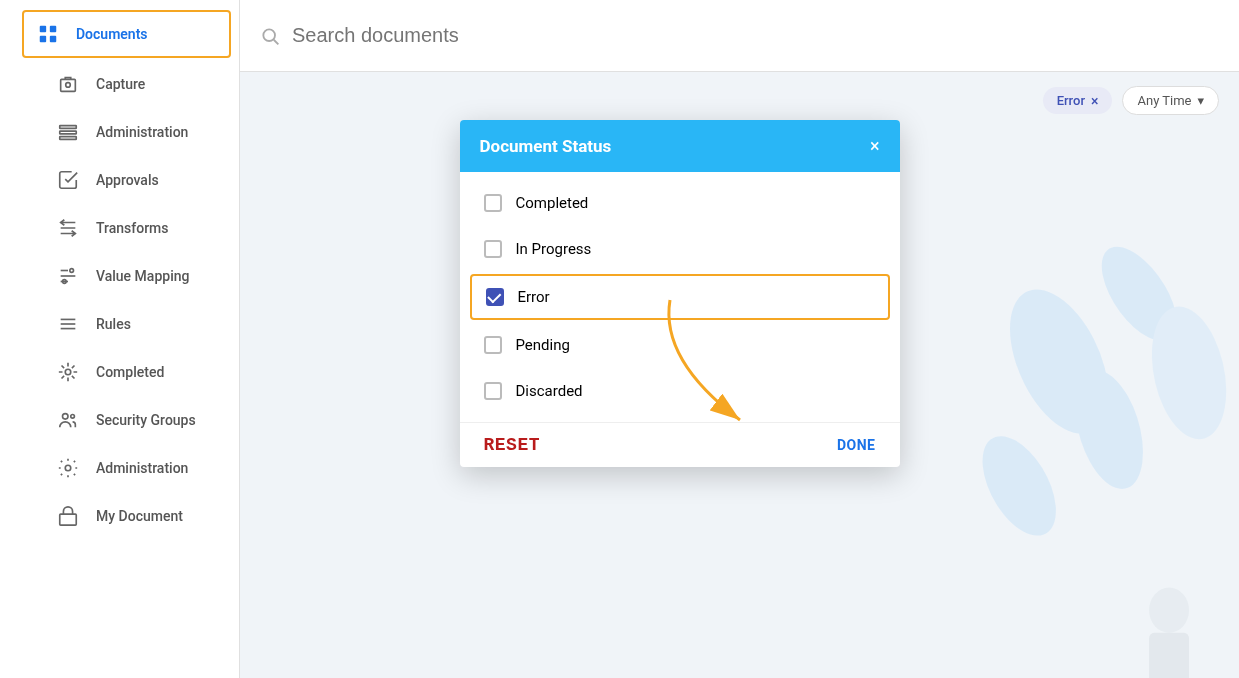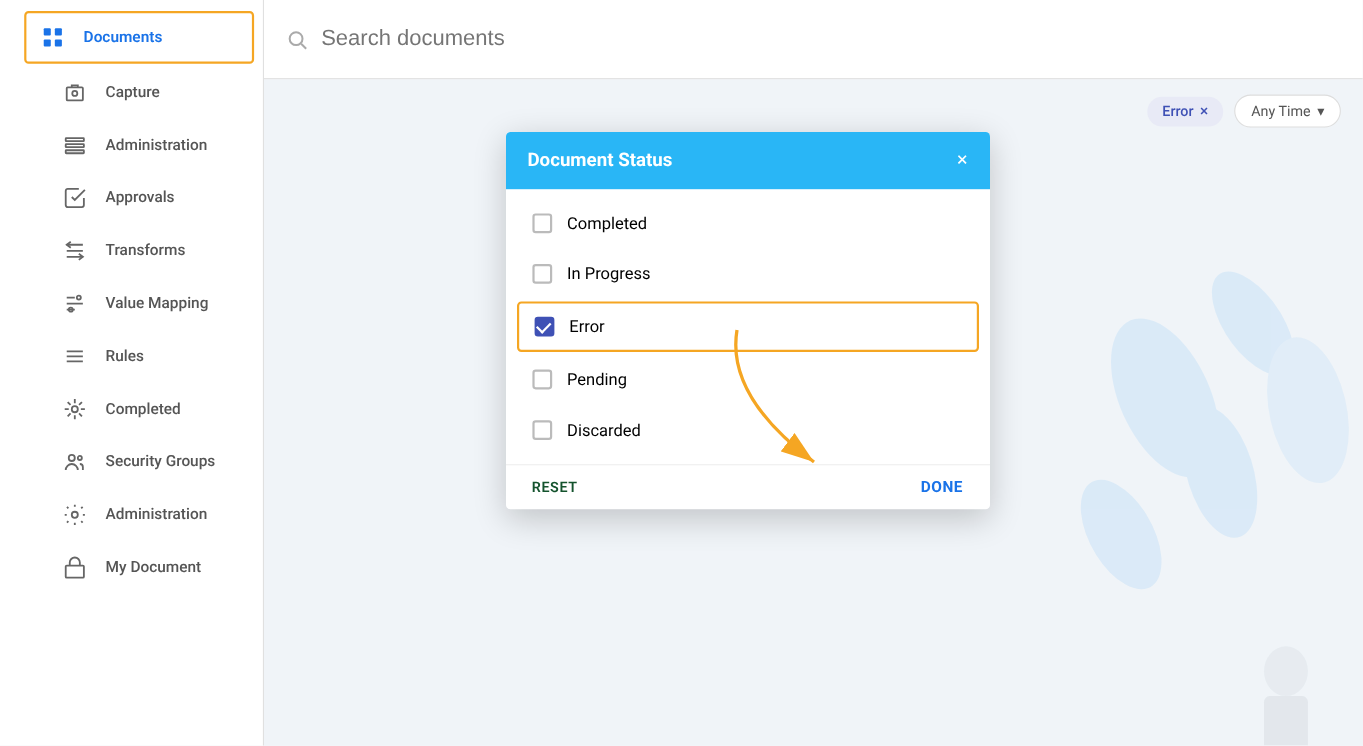--- a/index.html
+++ b/index.html
@@ -231,25 +231,26 @@
     }
 
     .dialog-footer {
       display: flex;
       align-items: center;
       justify-content: space-between;
       padding: 12px 24px;
       border-top: 1px solid #eee;
     }
     .footer-reset {
-      font-size: 13px;
+      font-size: 18px;
       font-weight: 600;
-      color: #14532d;
+      color: #b91c1c;
       cursor: pointer;
       letter-spacing: 0.5px;
+      font-family: Liberation Mono, monospace;
     }
     .footer-done {
       font-size: 14px;
       font-weight: 700;
       color: #1a73e8;
       cursor: pointer;
       letter-spacing: 0.5px;
       text-align: right;
     }
 

